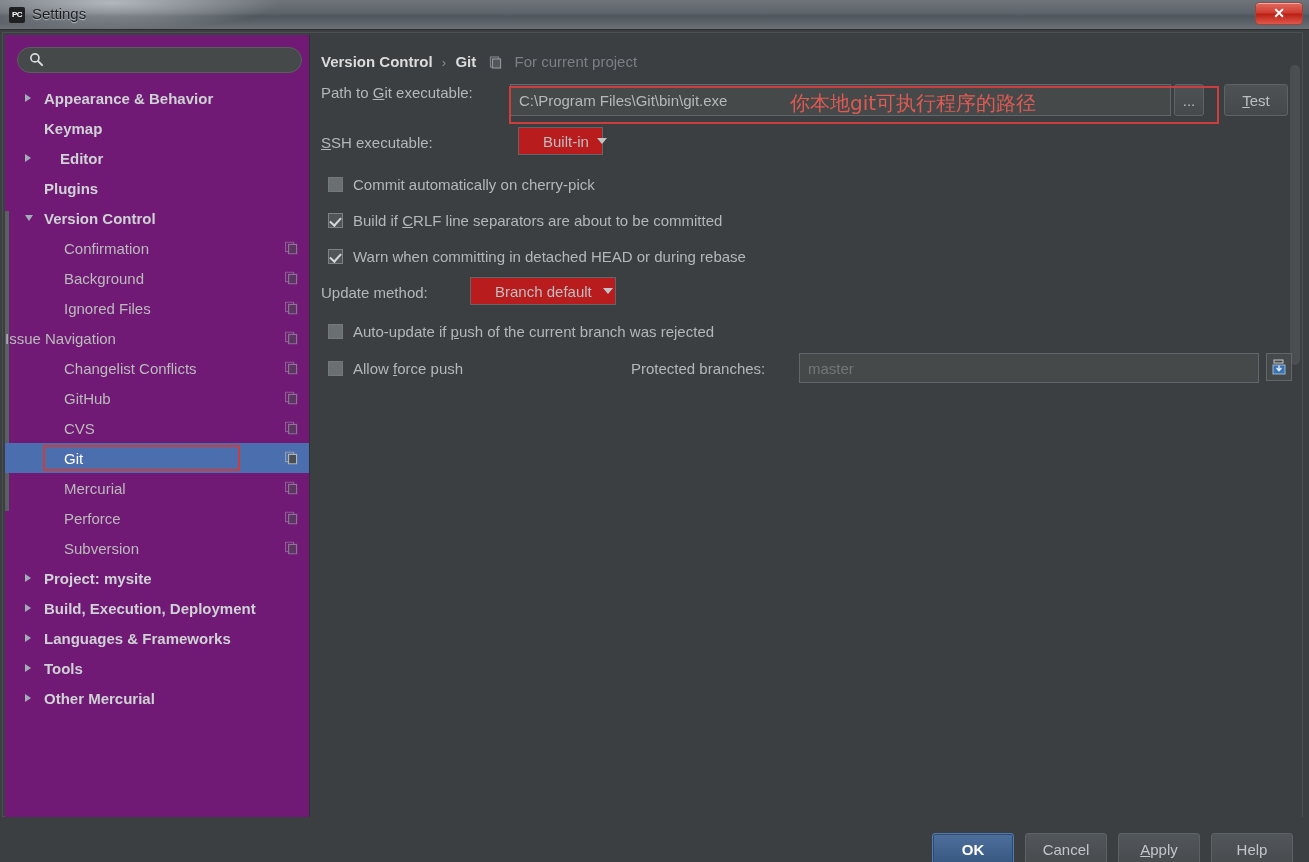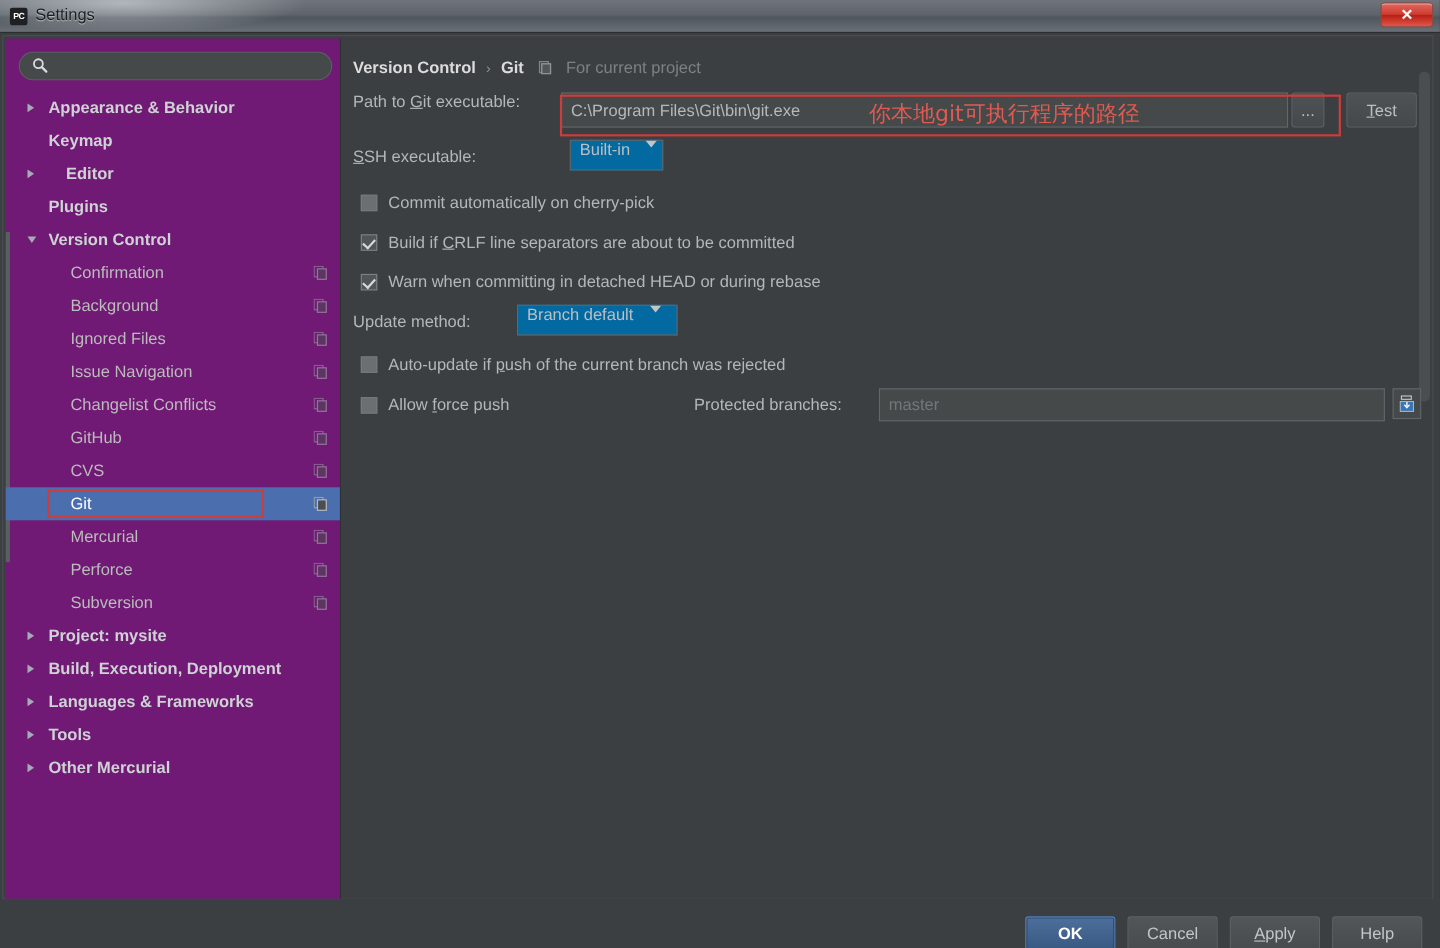--- a/index.html
+++ b/index.html
@@ -179,26 +179,27 @@
     border-radius: 3px;
     color: #bcbfc2;
     font-size: 15px;
     display: flex; align-items: center; justify-content: center;
     box-sizing: border-box;
     cursor: pointer;
   }
   .btn u { text-decoration: underline; }
 
   .combo {
-    display: flex; align-items: flex-start;
-    background: #0369a1;
+    display: flex; align-items: center;
+    background: #b91c1c;
     border: 1px solid #606669;
     box-sizing: border-box;
     cursor: pointer;
     height: 28px;
+    padding-left: 16px;
   }
   .combo .val {
     display: flex; align-items: center;
     padding: 0 8px;
     font-size: 15px; color: #bcbfc2; white-space: nowrap;
   }
   .combo .sep { width: 1px; background: #606669; }
   .combo .arw {
     width: 22px; display: flex; align-items: center; justify-content: center;
   }
@@ -362,21 +363,21 @@
               </svg>
             </div>
             <div class="tree-row">
               <span class="tree-label" style="margin-left: 59px;">Ignored Files</span>
               <svg class="copy-icon" viewBox="0 0 13 13">
                 <rect x="0.6" y="0.6" width="8" height="9.5" fill="none" stroke="#9aa0a5" stroke-width="1.1"></rect>
                 <rect x="3.6" y="2.9" width="8" height="9.5" fill="#4a4e50" stroke="#b4babf" stroke-width="1.1"></rect>
               </svg>
             </div>
             <div class="tree-row">
-              <span class="tree-label" style="margin-left: 59px;">Issue Navigation</span>
+              <span class="tree-label" style="">Issue Navigation</span>
               <svg class="copy-icon" viewBox="0 0 13 13">
                 <rect x="0.6" y="0.6" width="8" height="9.5" fill="none" stroke="#9aa0a5" stroke-width="1.1"></rect>
                 <rect x="3.6" y="2.9" width="8" height="9.5" fill="#4a4e50" stroke="#b4babf" stroke-width="1.1"></rect>
               </svg>
             </div>
             <div class="tree-row">
               <span class="tree-label" style="margin-left: 59px;">Changelist Conflicts</span>
               <svg class="copy-icon" viewBox="0 0 13 13">
                 <rect x="0.6" y="0.6" width="8" height="9.5" fill="none" stroke="#9aa0a5" stroke-width="1.1"></rect>
                 <rect x="3.6" y="2.9" width="8" height="9.5" fill="#4a4e50" stroke="#b4babf" stroke-width="1.1"></rect>

